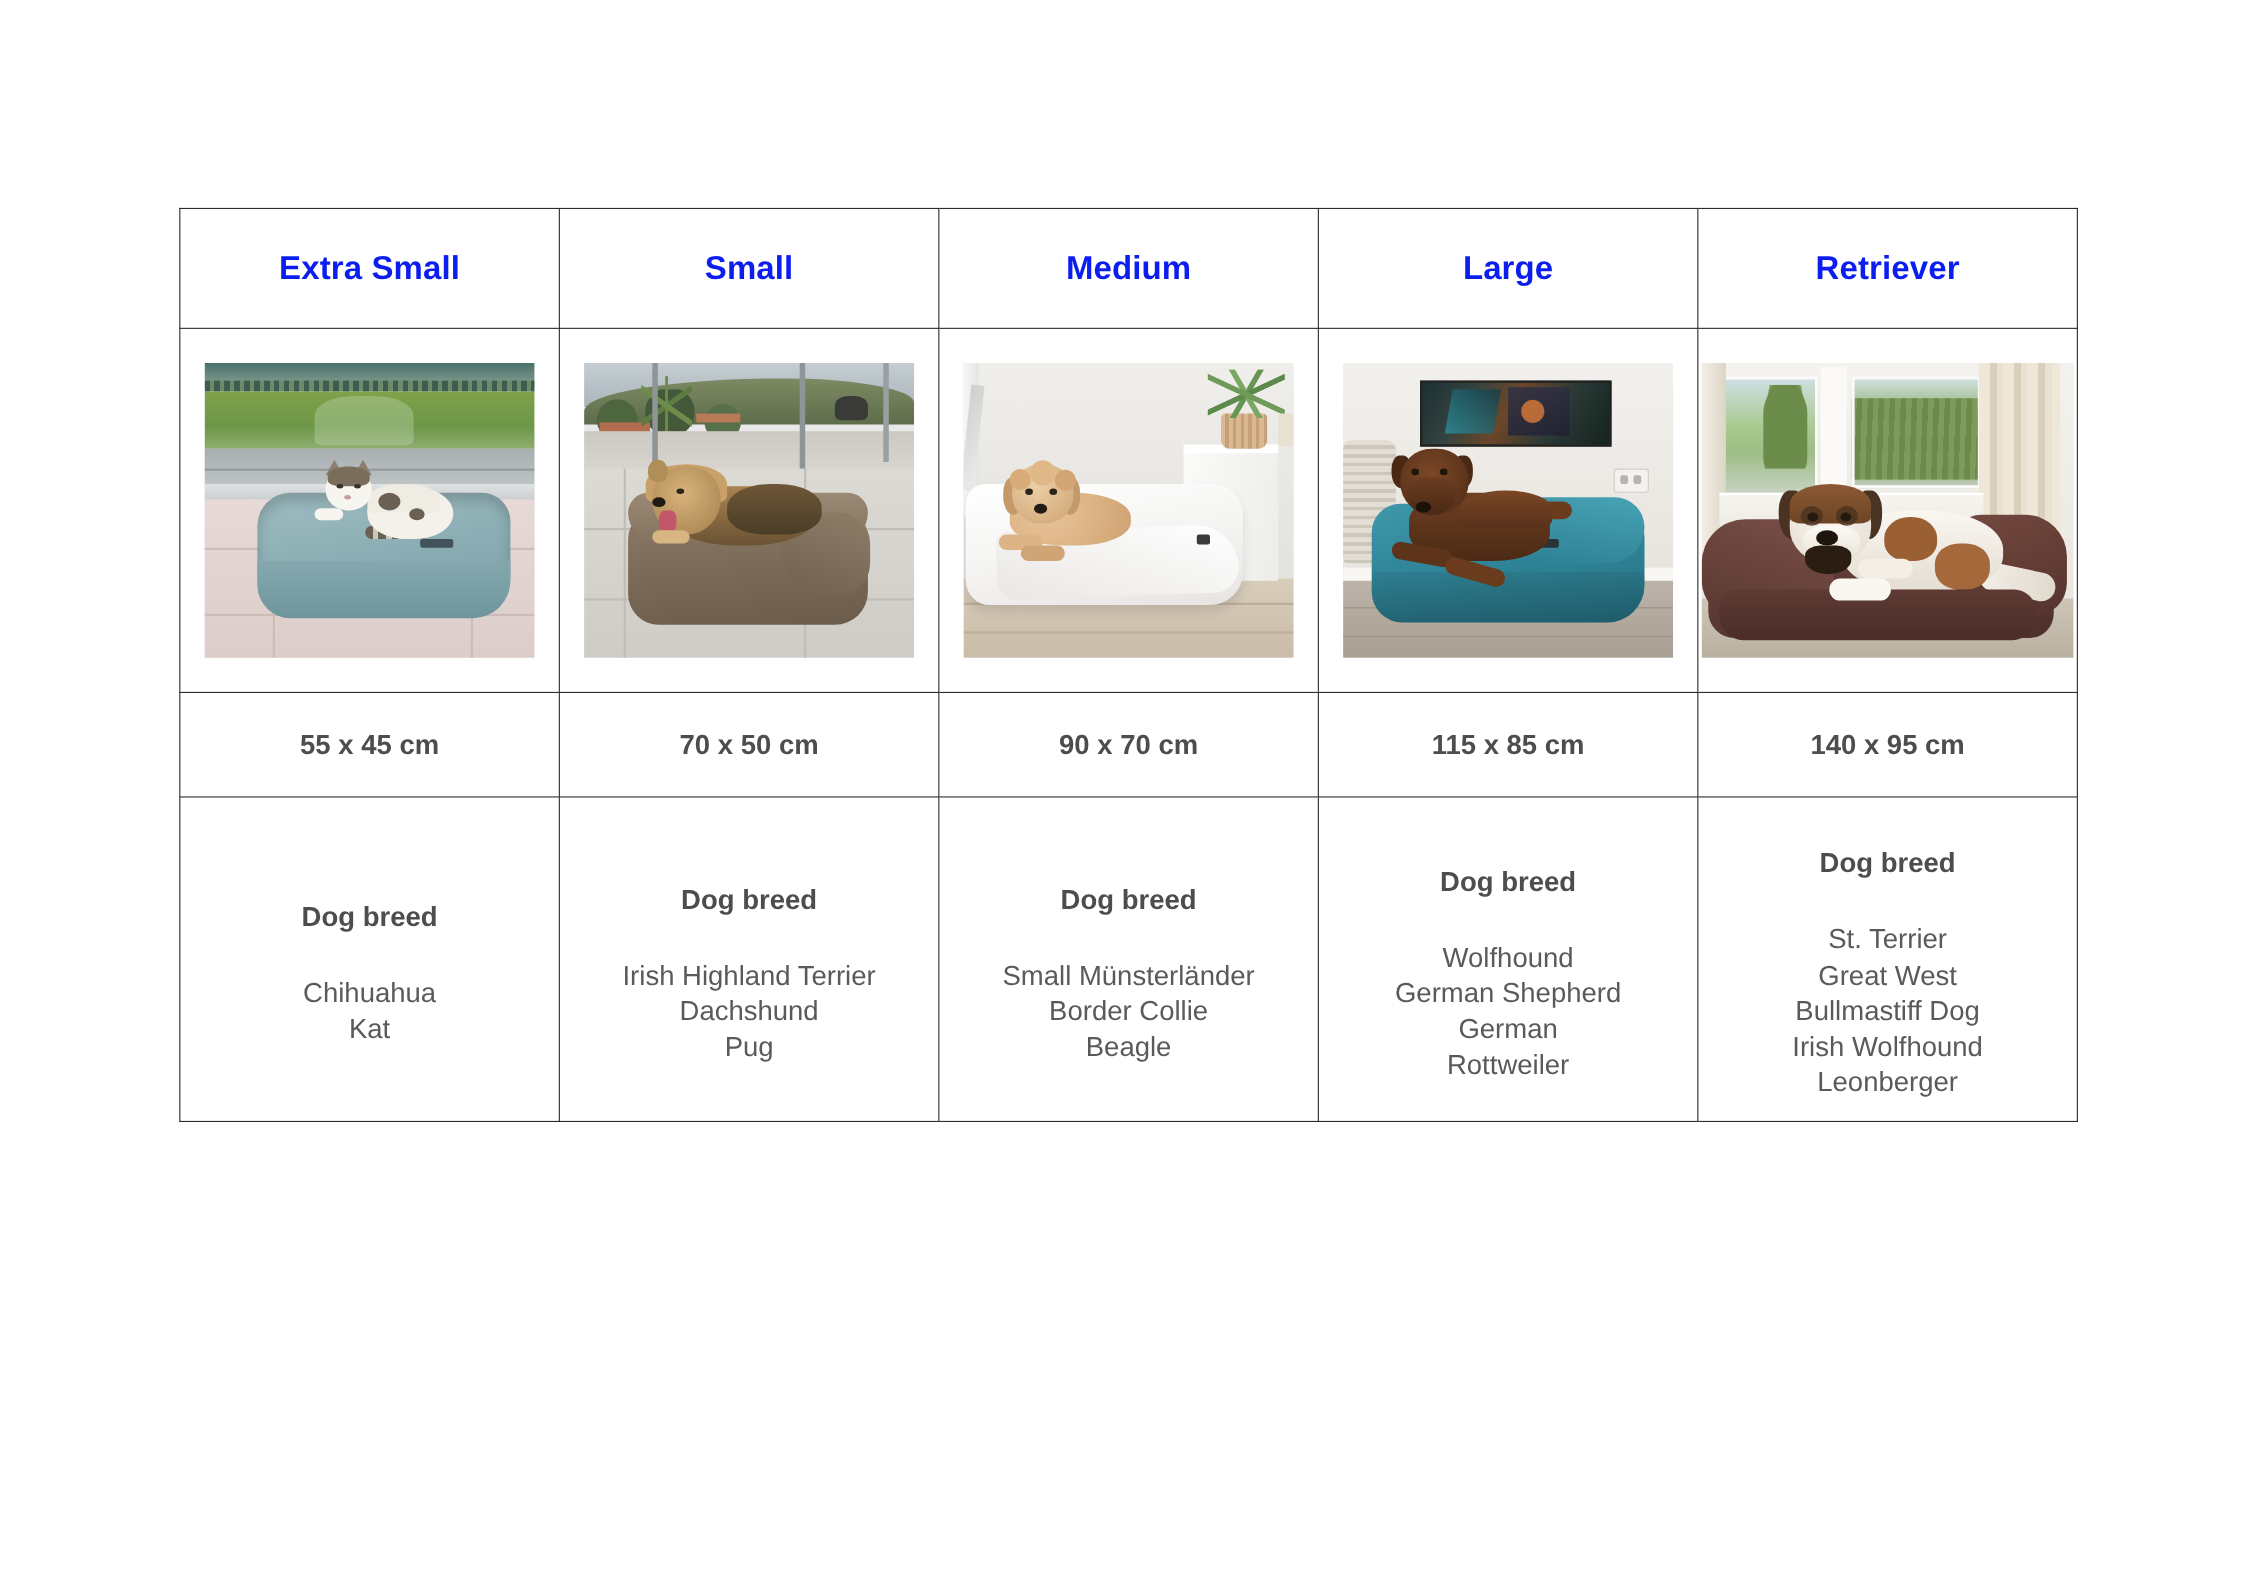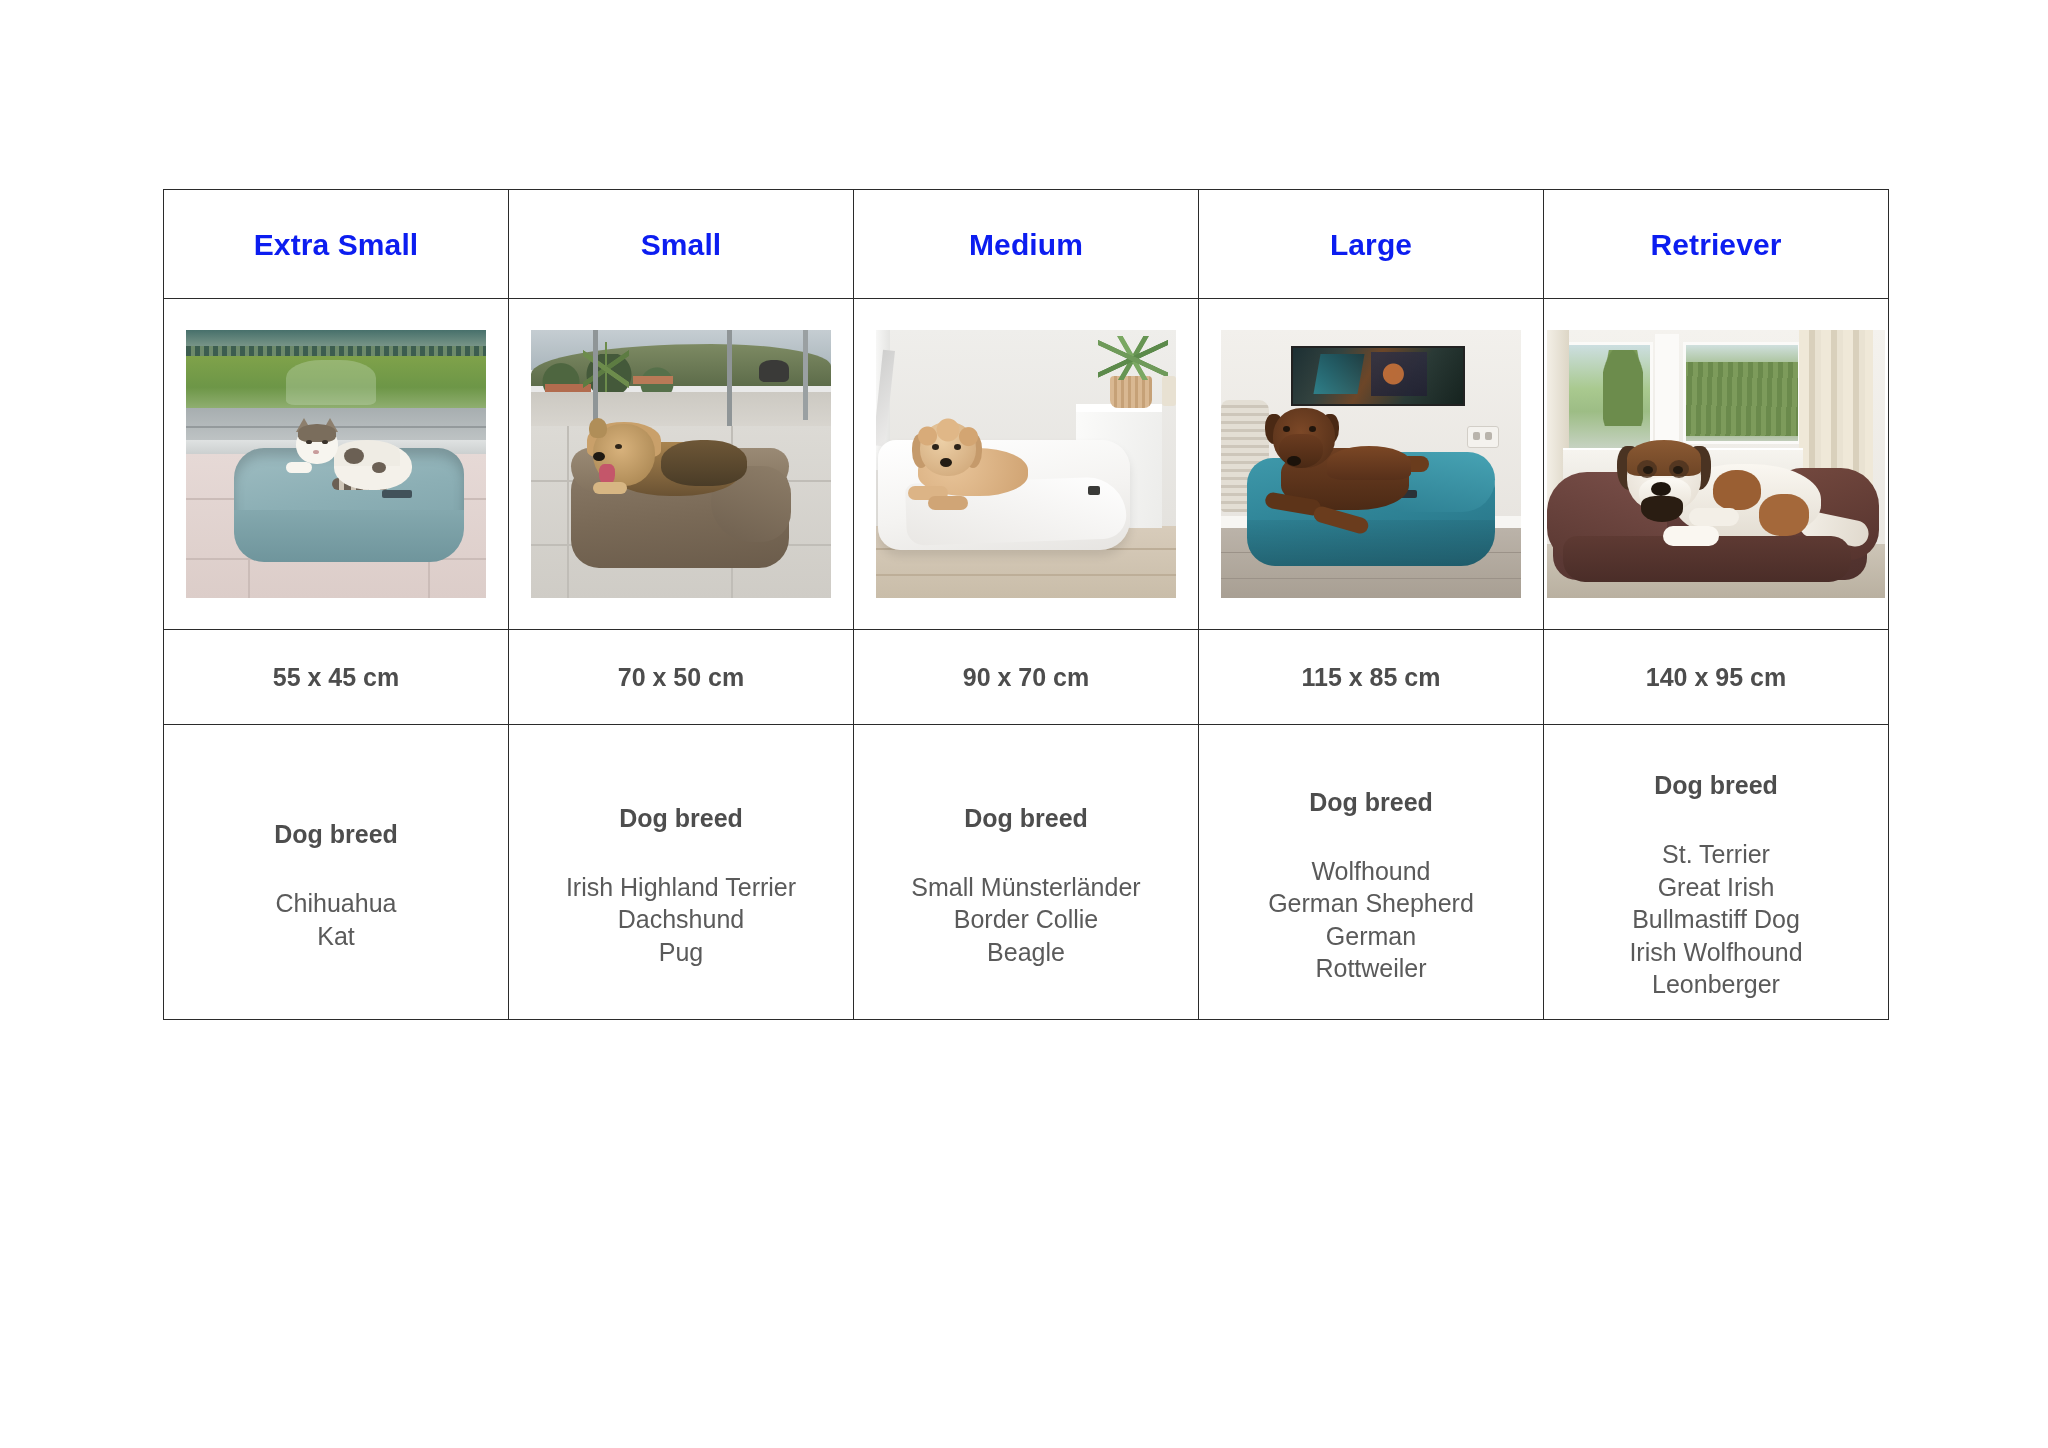--- a/index.html
+++ b/index.html
@@ -494,21 +494,21 @@
           <div class="breed-item">Wolfhound</div>
           <div class="breed-item">German Shepherd</div>
           <div class="breed-item">German</div>
           <div class="breed-item">Rottweiler</div>
         </div>
       </td>
       <td>
         <div class="breed-cell">
           <div class="breed-title">Dog breed</div>
           <div class="breed-item">St. Terrier</div>
-          <div class="breed-item">Great Irish</div>
+          <div class="breed-item">Great West</div>
           <div class="breed-item">Bullmastiff Dog</div>
           <div class="breed-item">Irish Wolfhound</div>
           <div class="breed-item">Leonberger</div>
         </div>
       </td>
     </tr>
 
   </tbody>
     </table>
 

